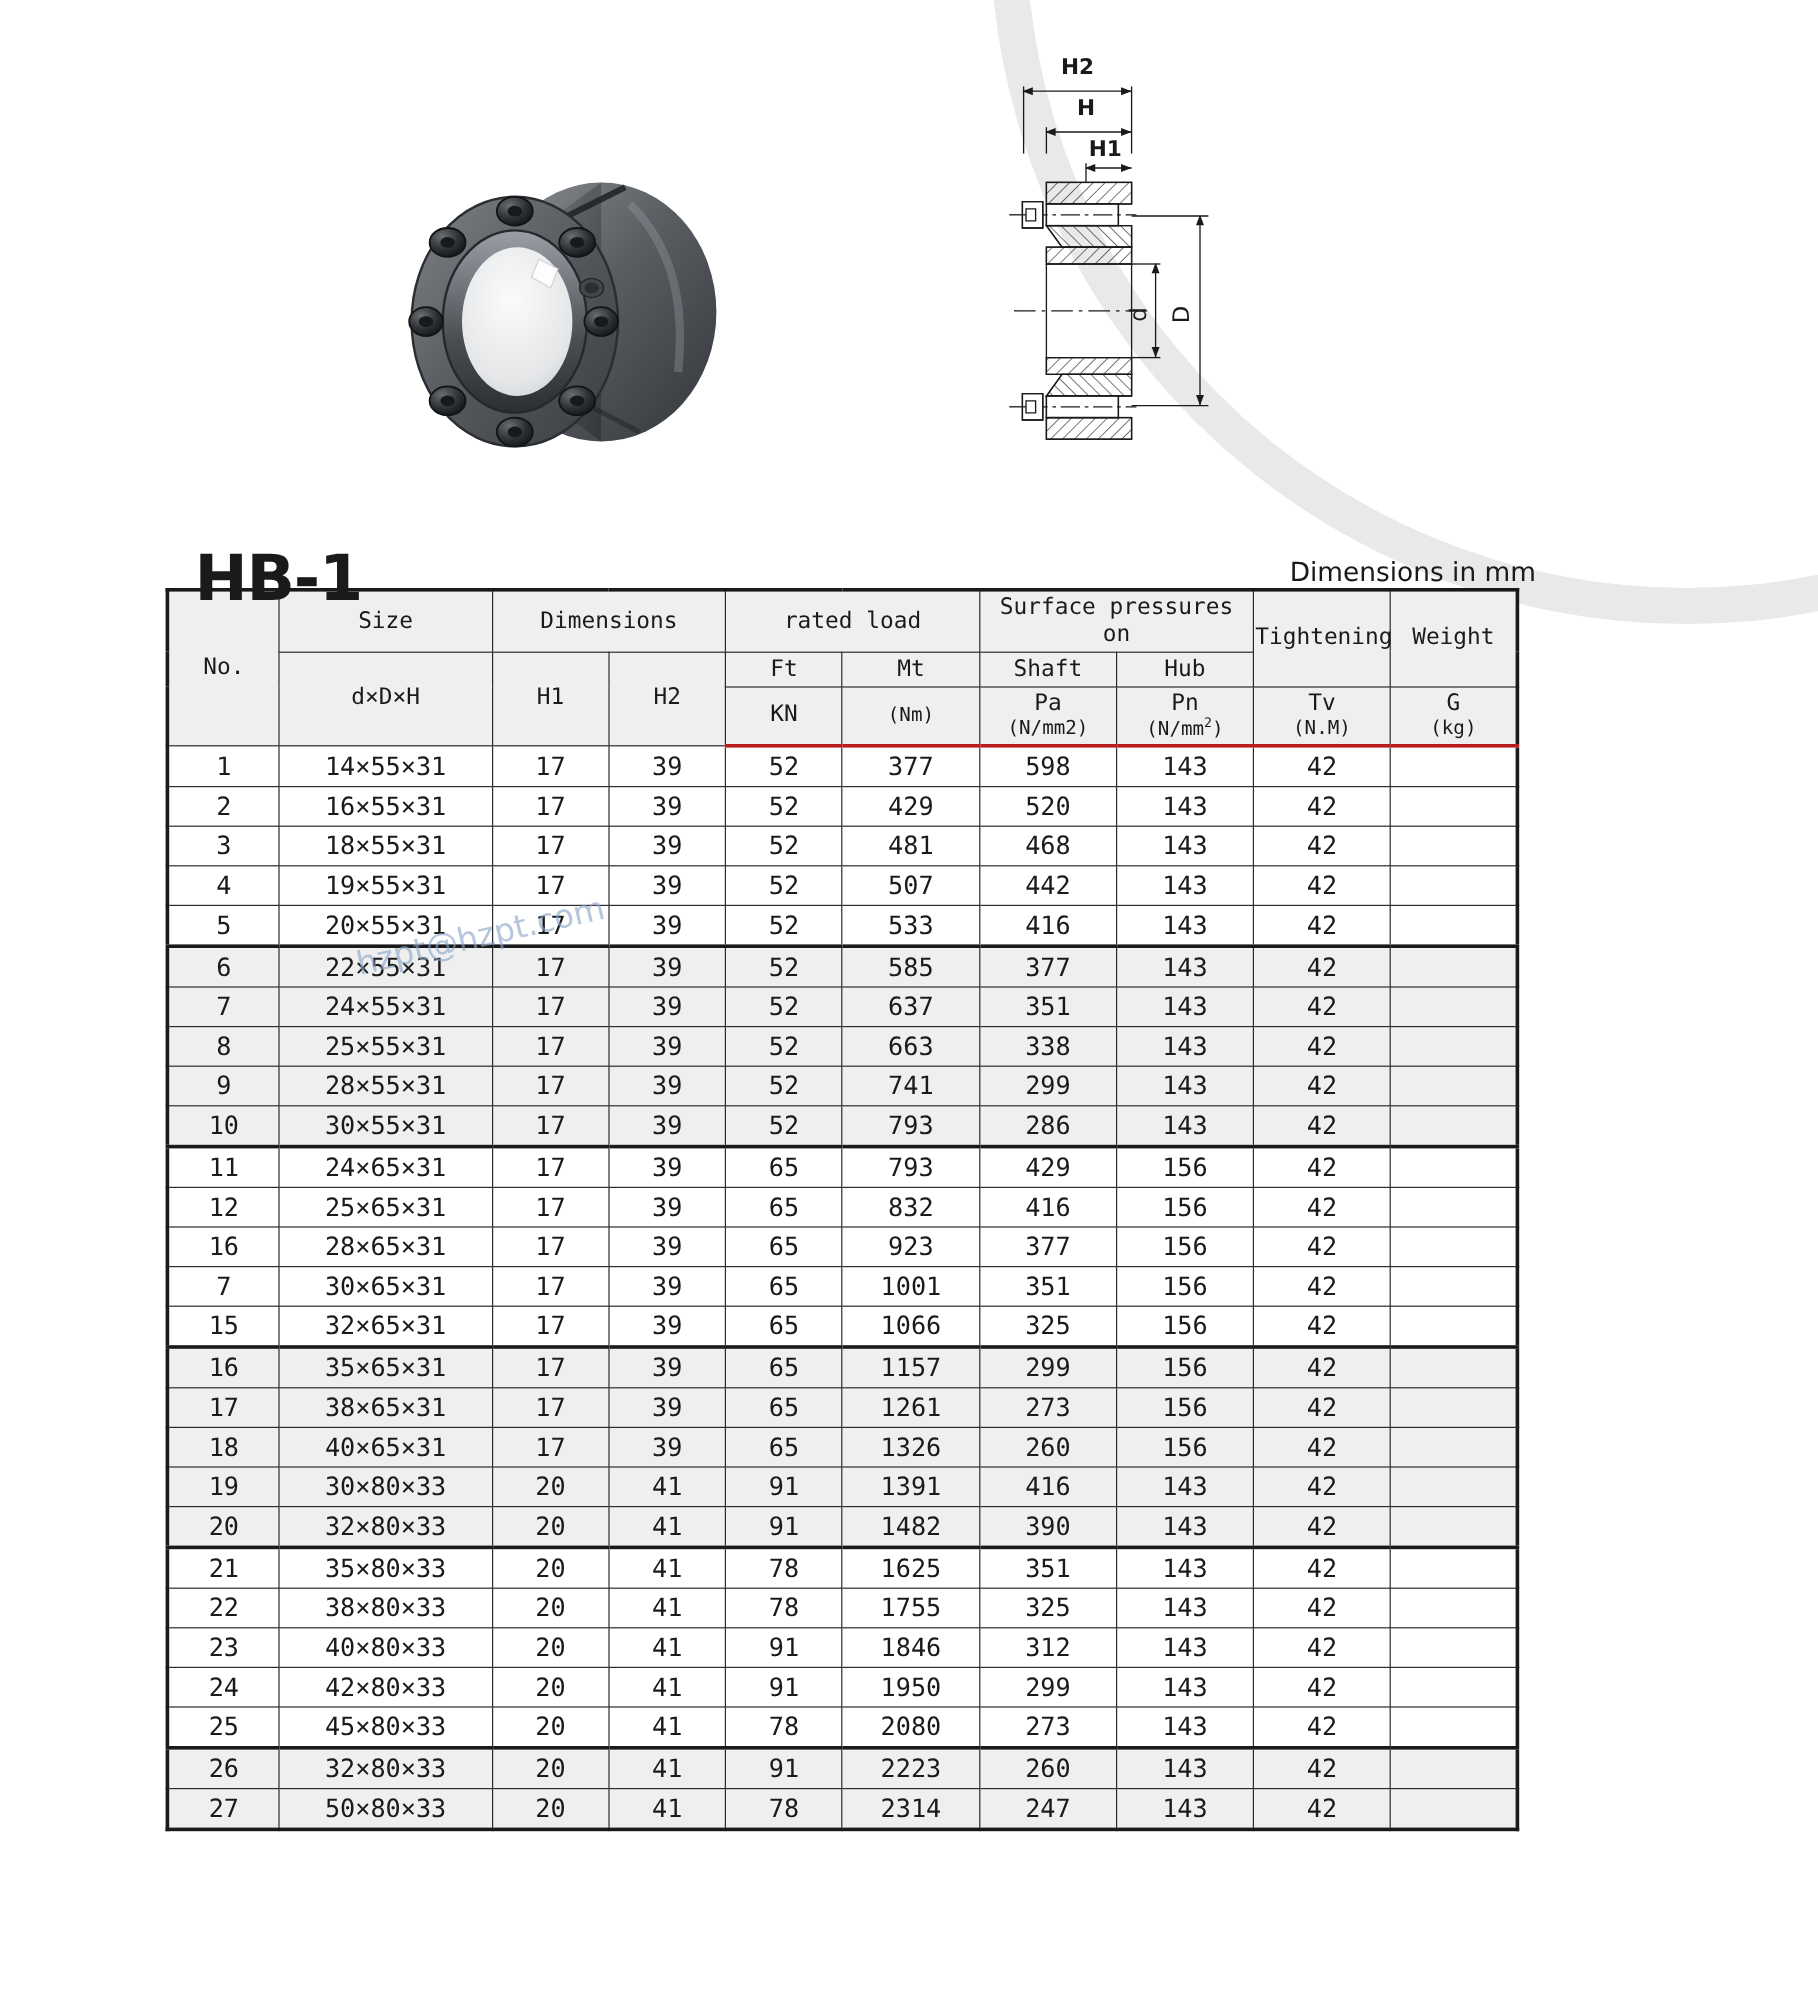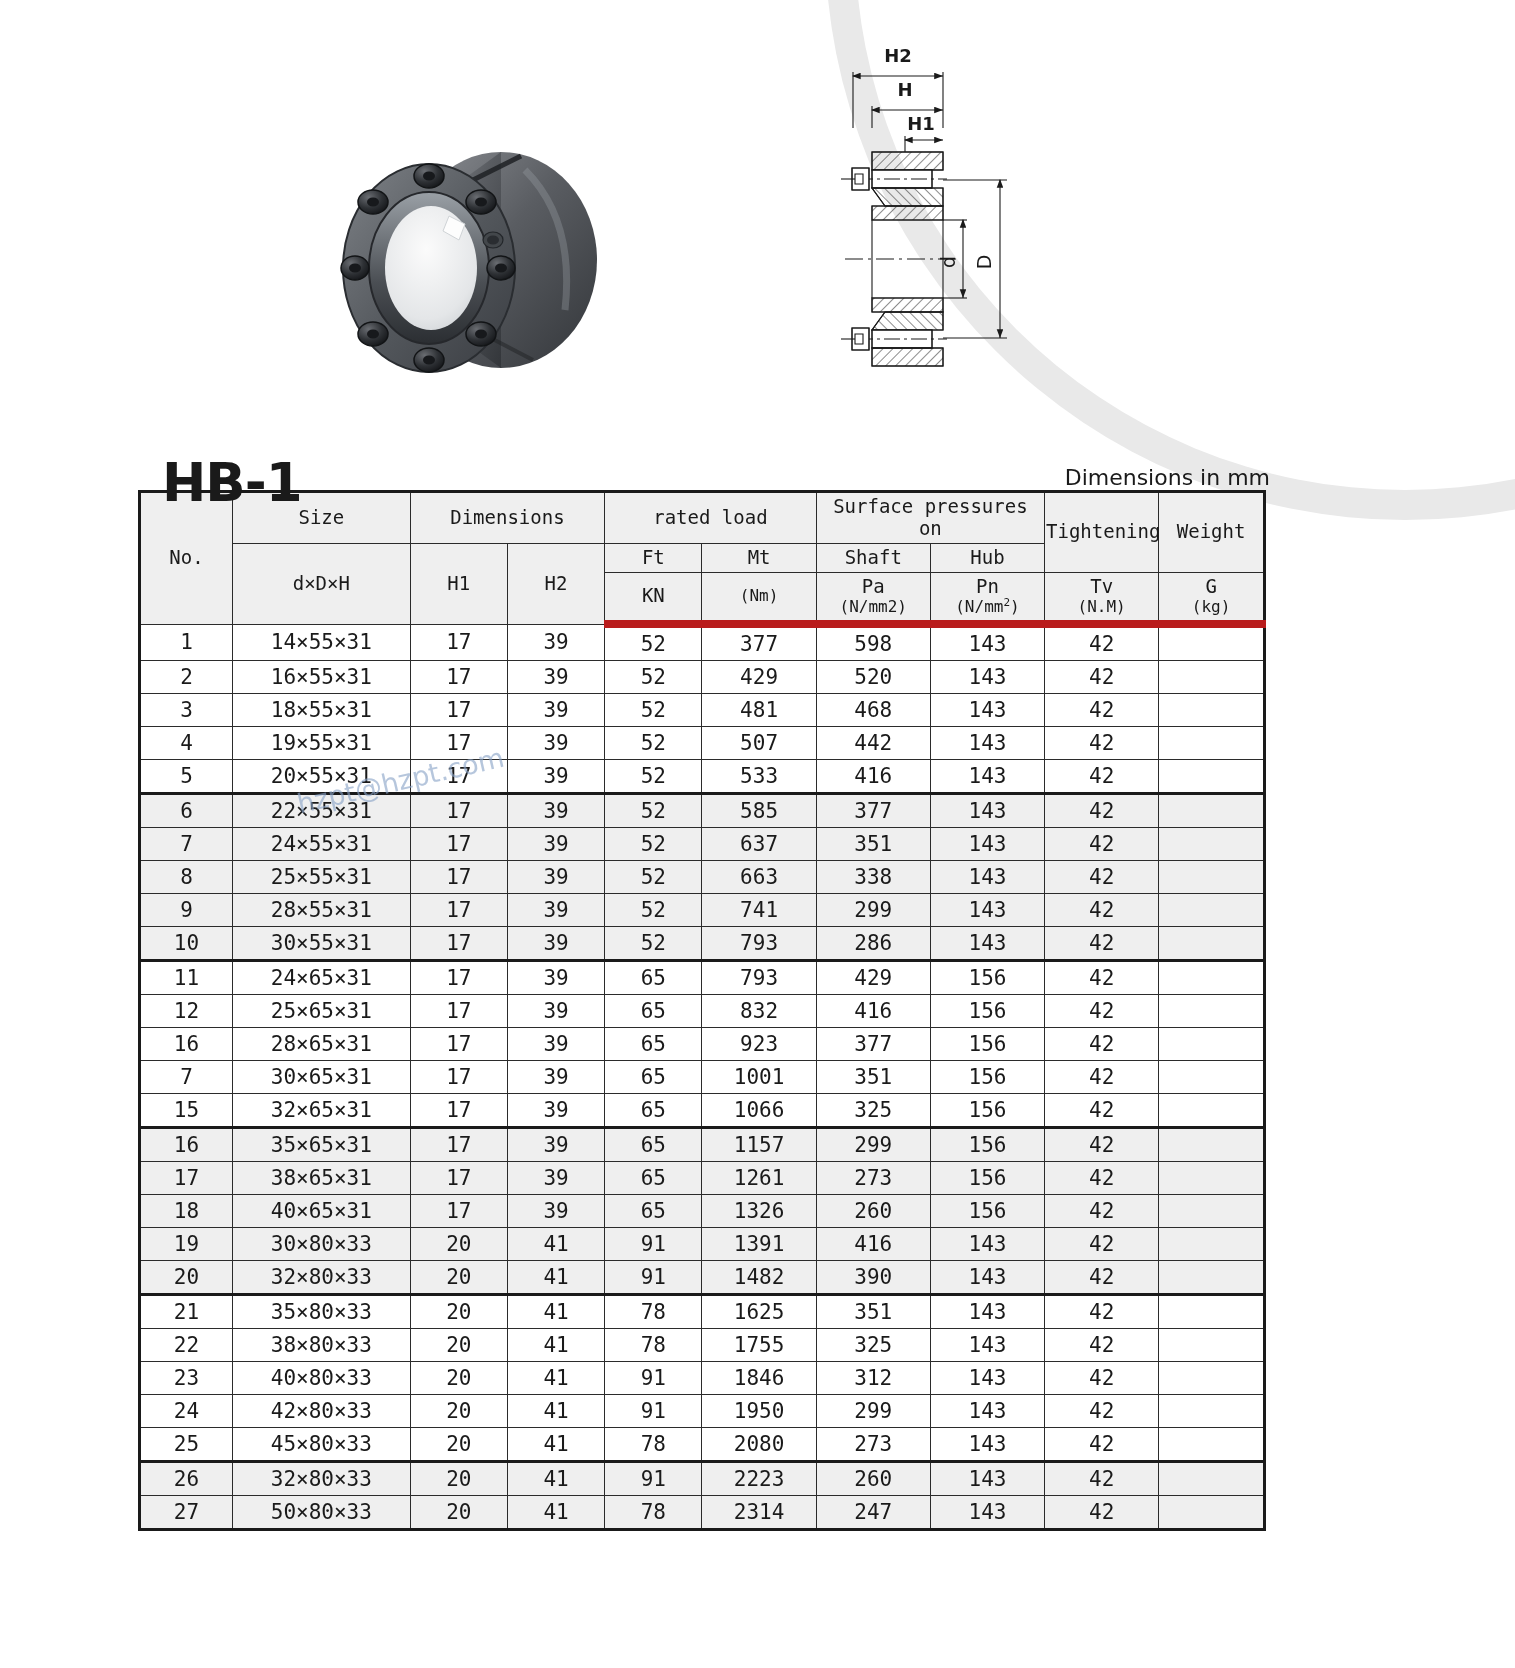--- a/index.html
+++ b/index.html
@@ -76,21 +76,21 @@
     top: 452px;
     font-family: "DejaVu Sans", "Liberation Sans", sans-serif;
     font-weight: bold;
     font-size: 53px;
     letter-spacing: -1px;
     color: #1a1a1a;
     z-index: 5;
   }
   .dim-note {
     position: absolute;
-    right: 245px;
+    right: 235px;
     top: 465px;
     font-family: "DejaVu Sans", "Liberation Sans", sans-serif;
     font-size: 22px;
     color: #1a1a1a;
     z-index: 5;
   }
 
   
   .tbl-wrap {
     position: absolute;
@@ -115,21 +115,21 @@
   
   table.spec {
     border: 3px solid #1a1a1a;
   }
   thead th {
     background: #efefef;
     font-size: 19px;
     line-height: 1.15;
     padding: 3px 1px;
   }
-  thead tr.hdr-bottom th { border-bottom: 8px solid #b91c1c; }
+  thead tr.hdr-bottom th { border-bottom: 3px solid #b91c1c; }
 
   tbody td {
     font-size: 21px;
     height: 32px;
     padding: 0;
     background: #ffffff;
   }
   tbody tr.shade td { background: #efefef; }
   tbody tr.grp-end td { border-bottom: 3px solid #1a1a1a; }
 

